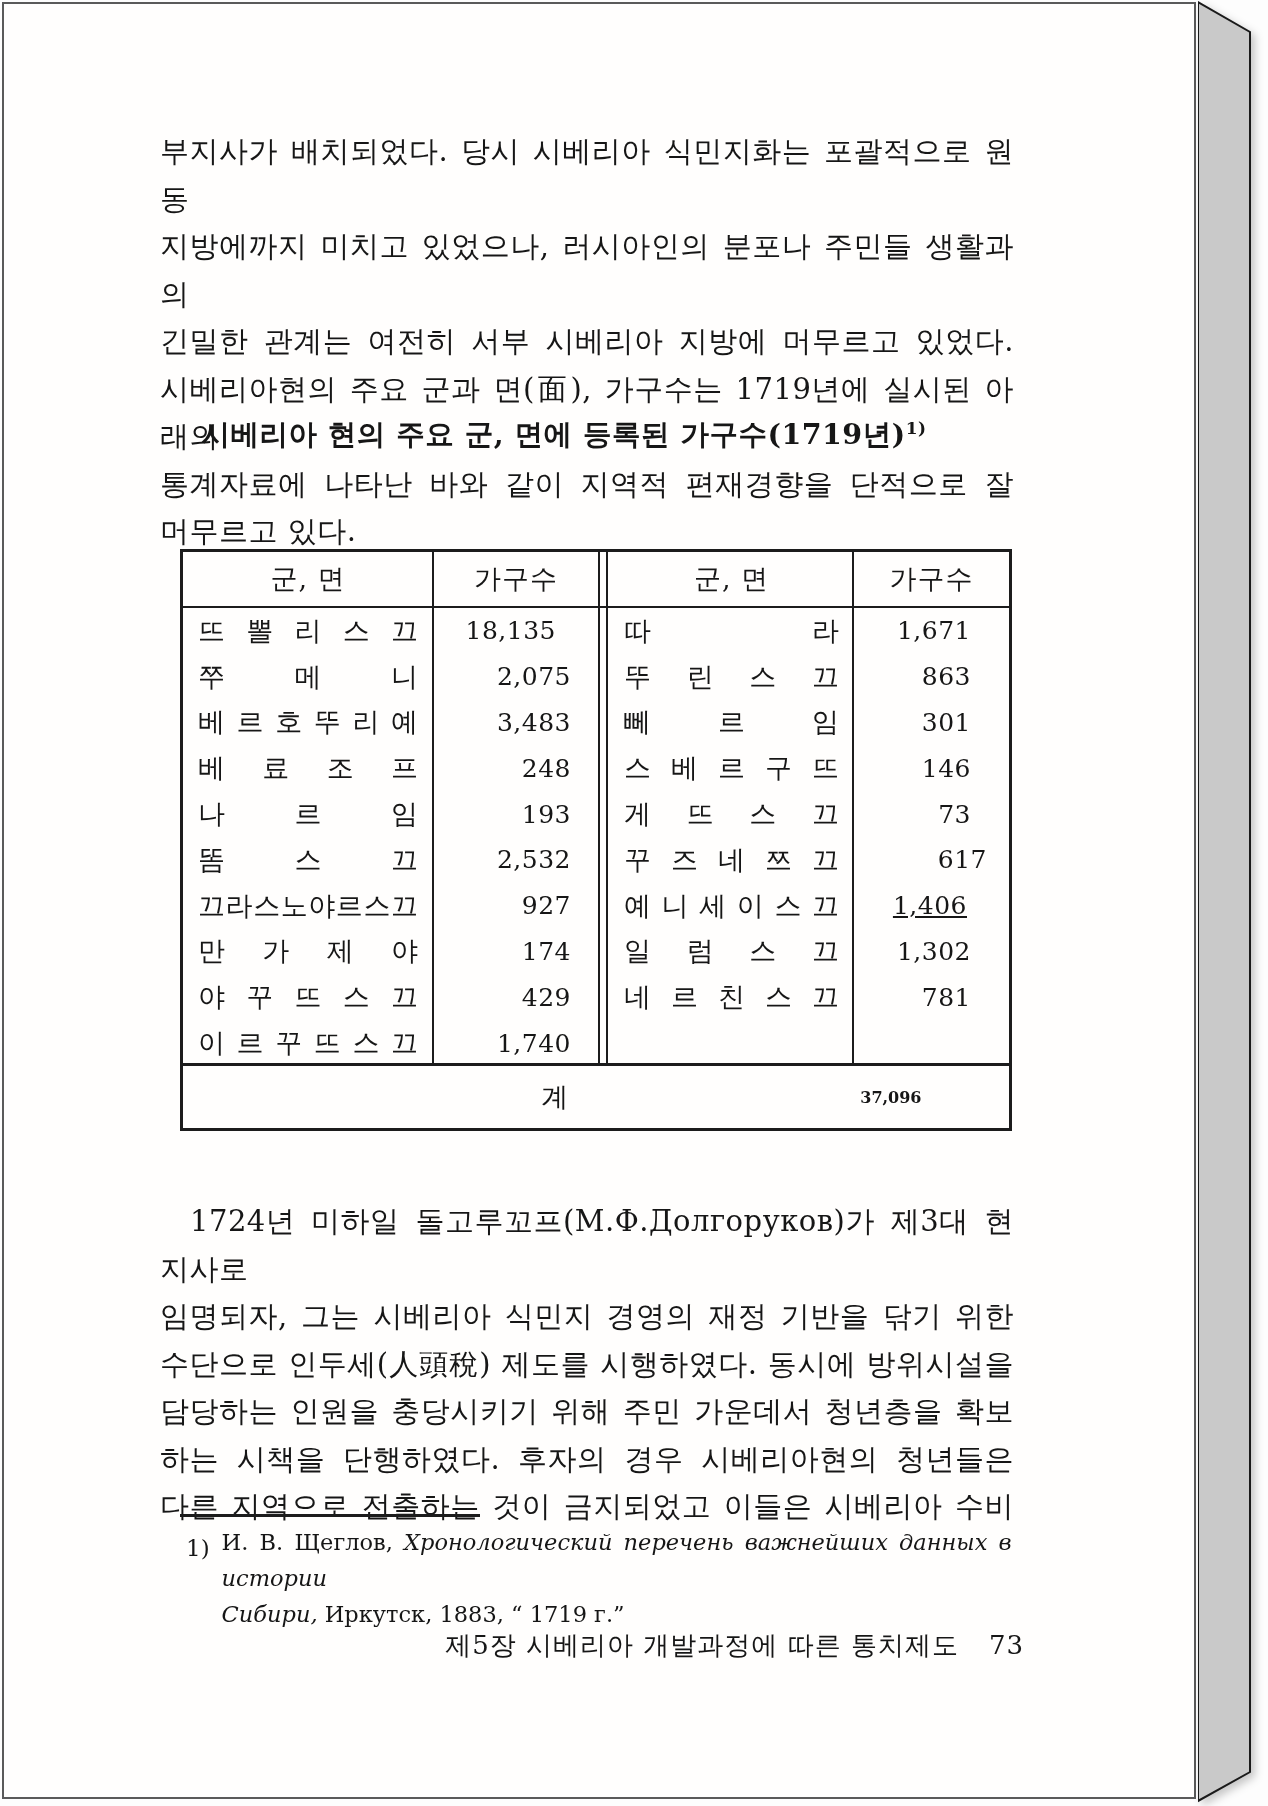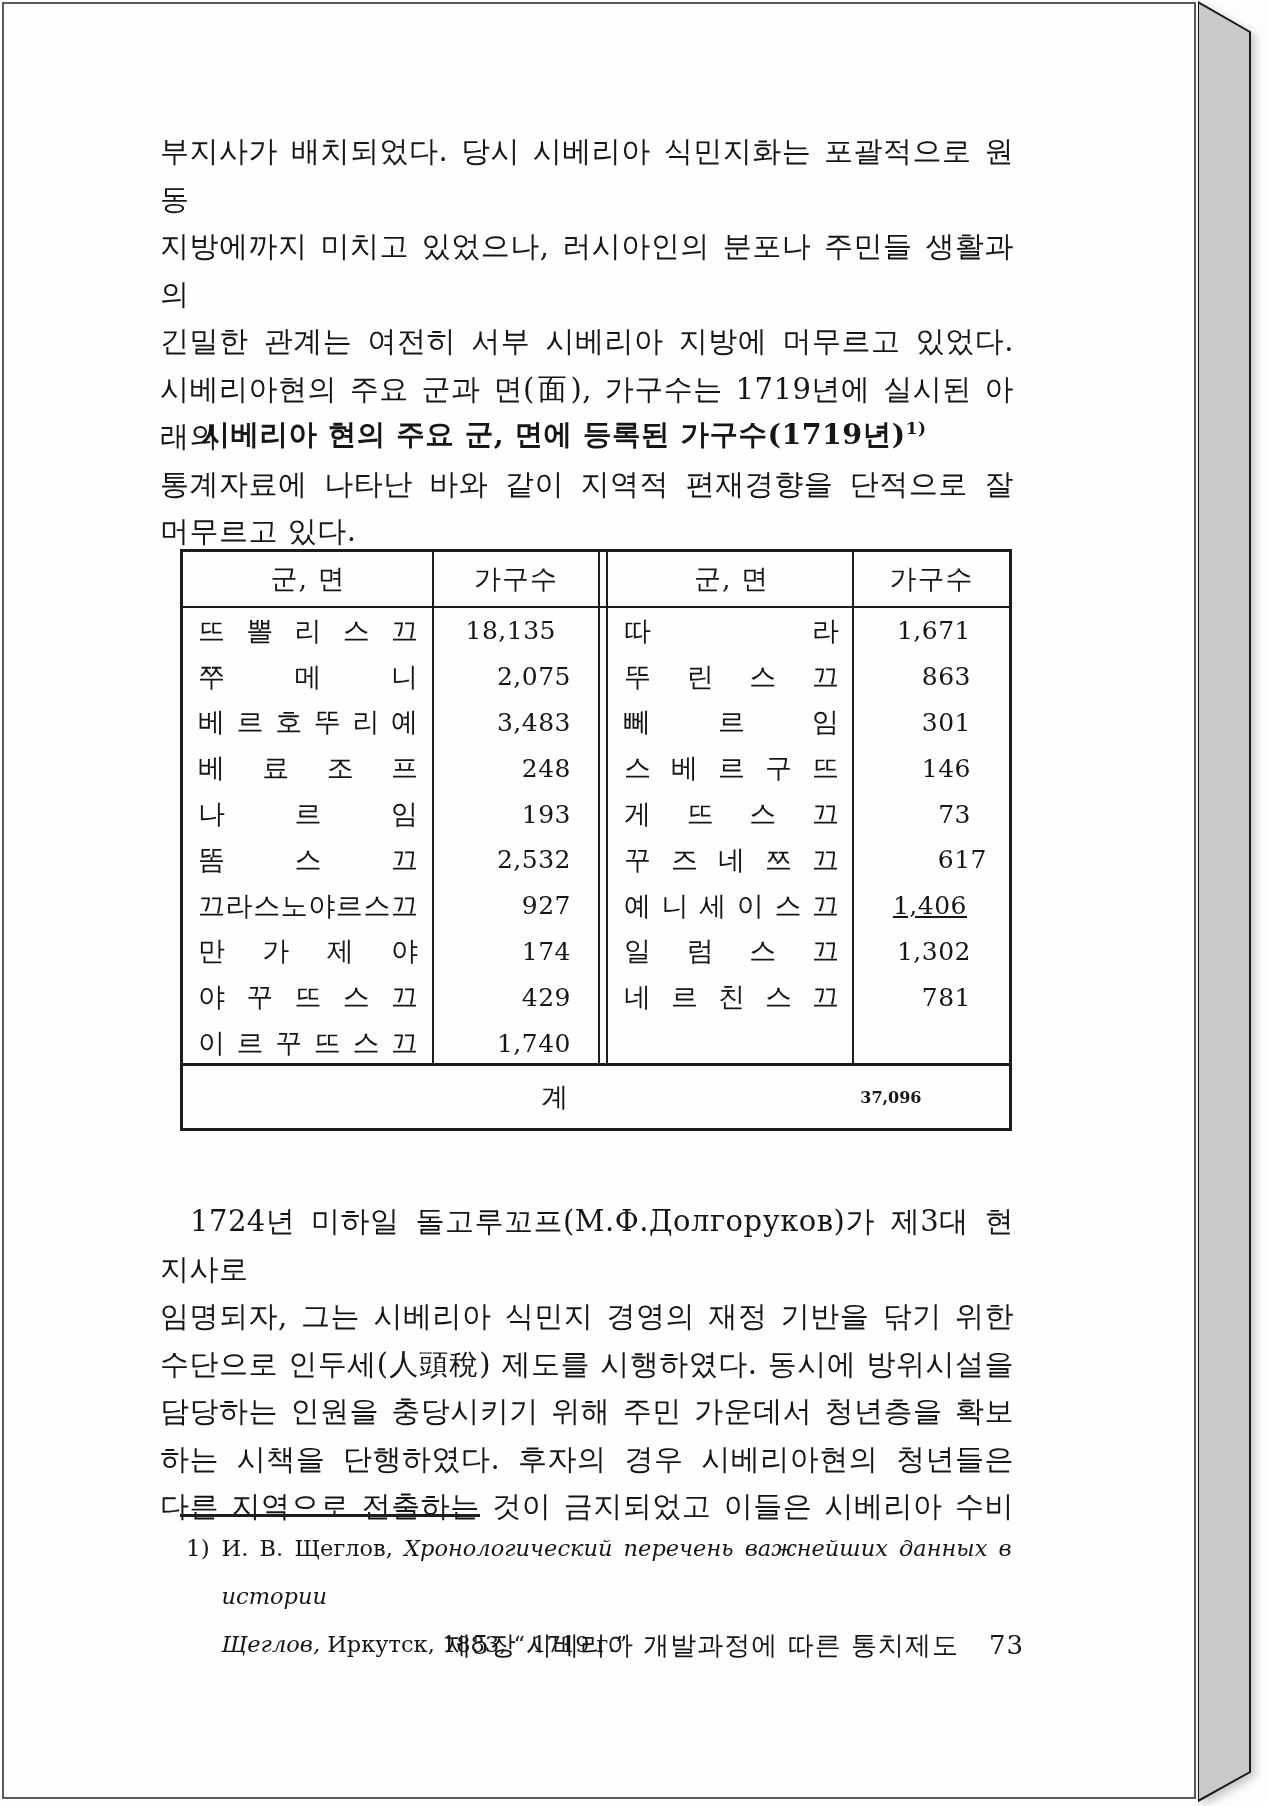--- a/index.html
+++ b/index.html
@@ -35,21 +35,21 @@
   .cell.name{justify-content:space-between;padding:0 15px;font-size:27px;}
   .cell.num{justify-content:flex-end;font-size:25px;letter-spacing:.5px;}
   .tbl-total{position:absolute;left:0;right:0;bottom:0;height:62px;border-top:3px solid #1c1c1c;}
   .total-label{position:absolute;left:45%;top:50%;transform:translate(-50%,-50%);font-size:27px;}
   .total-value{position:absolute;left:85.7%;top:50%;transform:translate(-50%,-50%);font-size:16px;font-weight:bold;}
 
   
   .fn-rule{position:absolute;left:176px;top:1510px;width:300px;height:3px;background:#1c1c1c;}
   .fn{position:absolute;left:182px;top:1520px;width:830px;display:flex;gap:12px;}
   .fn-marker{font-size:23px;line-height:48px;}
-  .fn-text{width:790px;font-size:22.5px;line-height:48px;}
+  .fn-text{width:790px;font-size:22.5px;line-height:36px;}
   .fn-line1{text-align:justify;text-align-last:justify;}
   .fn-text i{font-style:italic;}
 
   
   .footer{position:absolute;top:1624px;right:170px;font-size:26px;letter-spacing:1px;}
   .footer .pgnum{margin-left:30px;}
 </style>
 </head>
 <body>
 
@@ -236,21 +236,21 @@
         <div class="line just">담당하는 인원을 충당시키기 위해 주민 가운데서 청년층을 확보</div>
         <div class="line just">하는 시책을 단행하였다. 후자의 경우 시베리아현의 청년들은</div>
         <div class="line just">다른 지역으로 전출하는 것이 금지되었고 이들은 시베리아 수비</div>
       </div>
 
     <div class="fn-rule"></div>
     <div class="fn">
       <span class="fn-marker">1)</span>
       <div class="fn-text">
         <div class="fn-line1"><span>И. В. Щеглов,</span> <i>Хронологический перечень  важнейших данных в истории</i></div>
-        <div class="fn-line2"><i>Щеглов,</i> <span>Иркутск, 1883, “ 1719 г.”</span></div>
+        <div class="fn-line2"><i>Сибири,</i> <span>Иркутск, 1883, “ 1719 г.”</span></div>
       </div>
     </div>
 
     <div class="footer">
       <span>제5장 시베리아 개발과정에 따른 통치제도</span><span class="pgnum">73</span>
     </div>
 
   </div>
 
   <svg class="edge-svg" width="60" height="1805">

